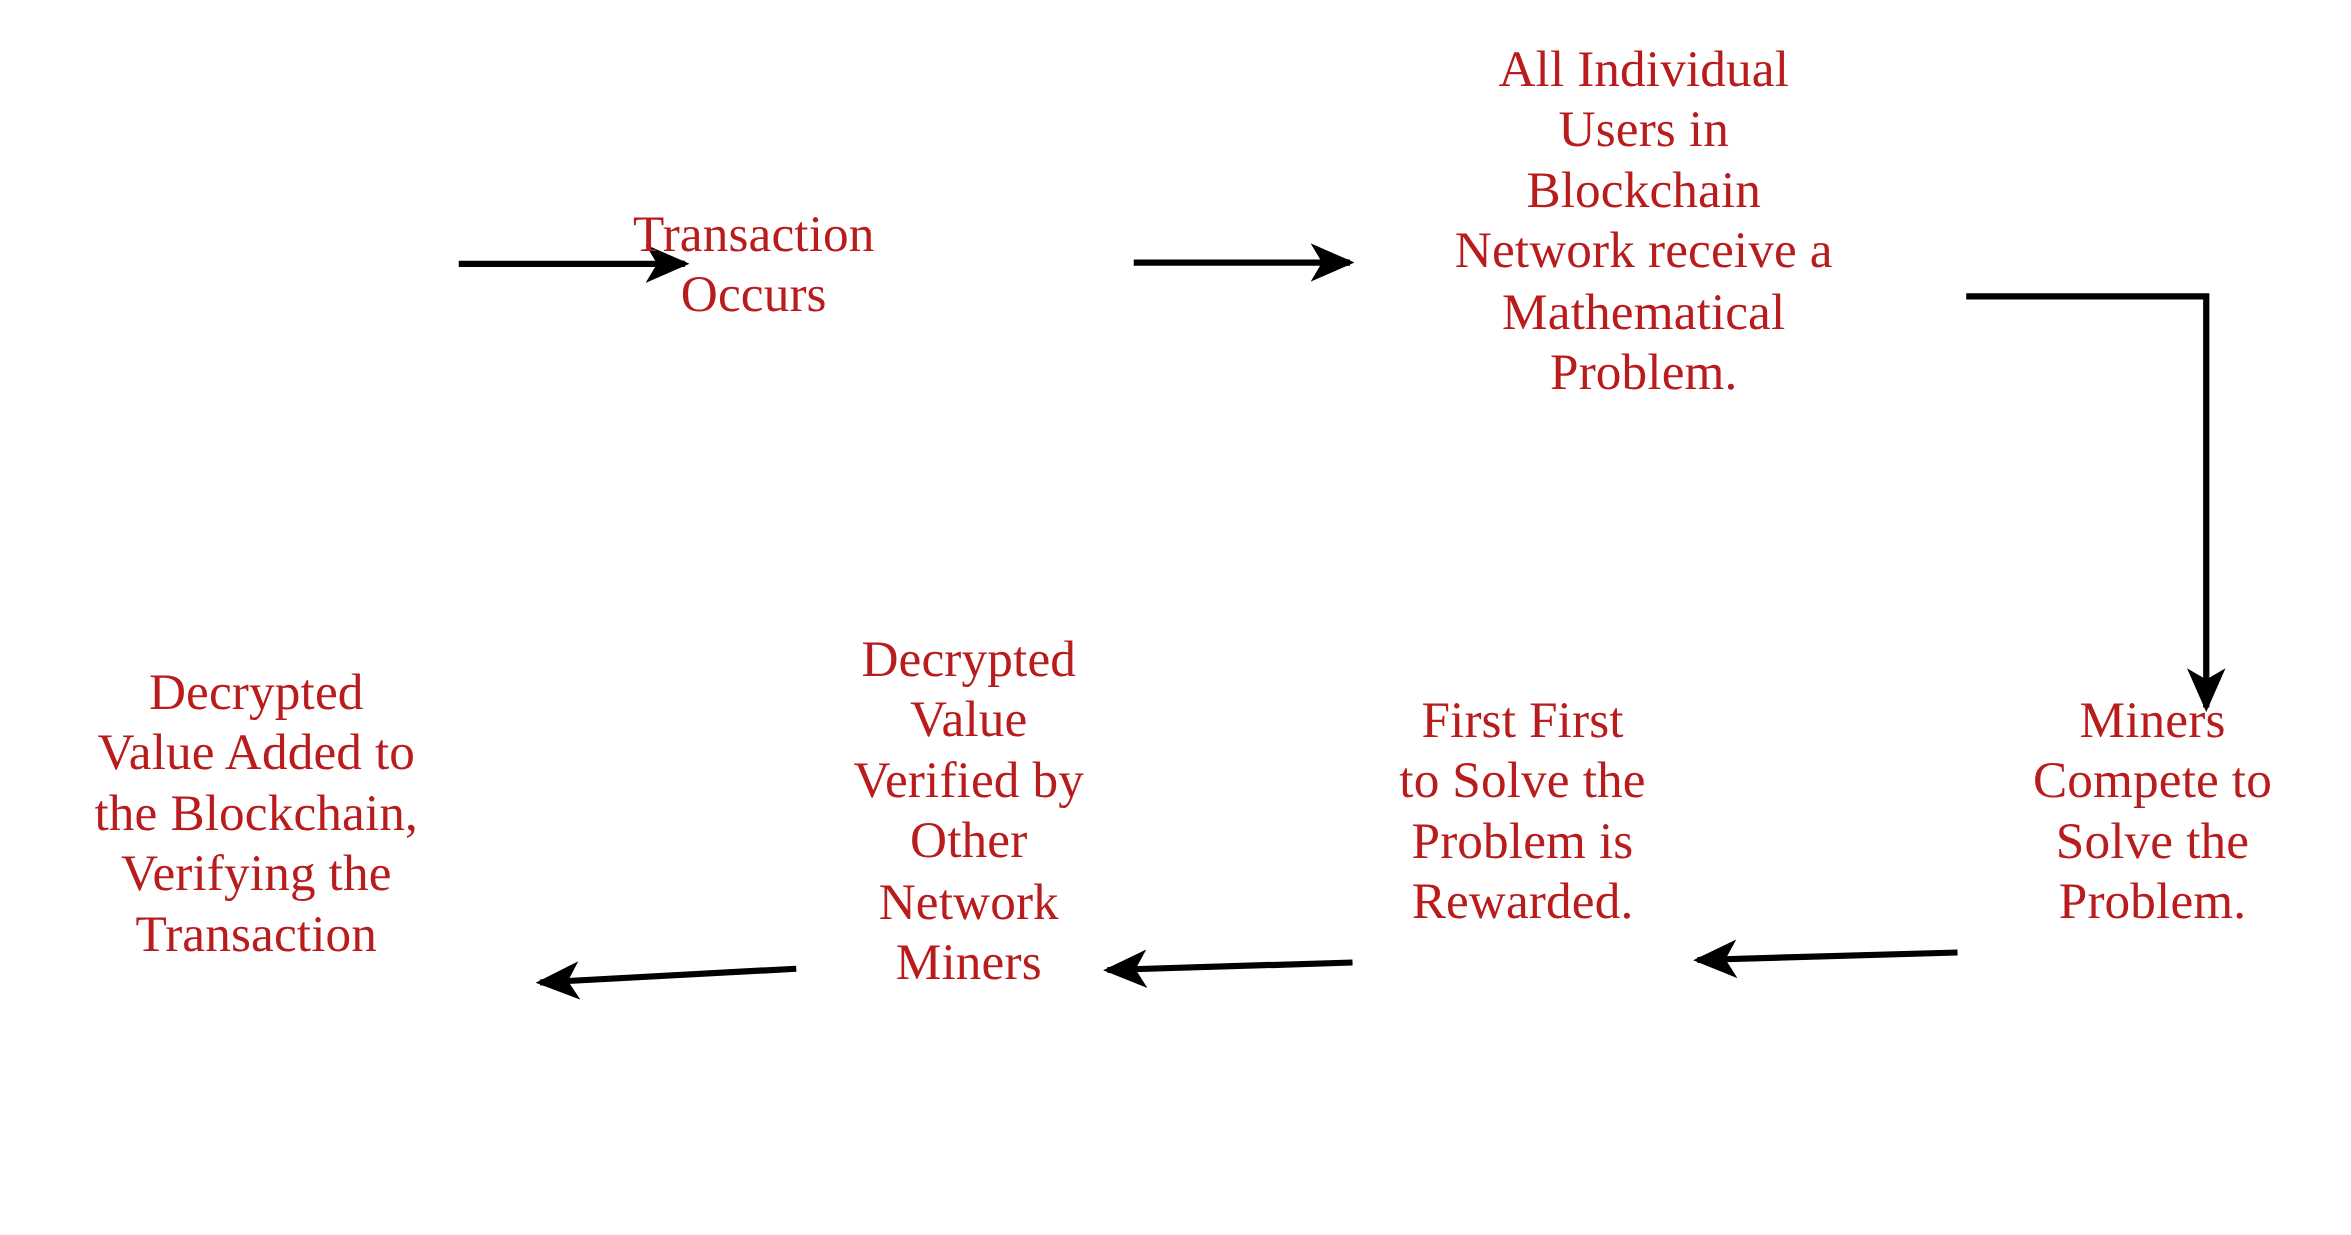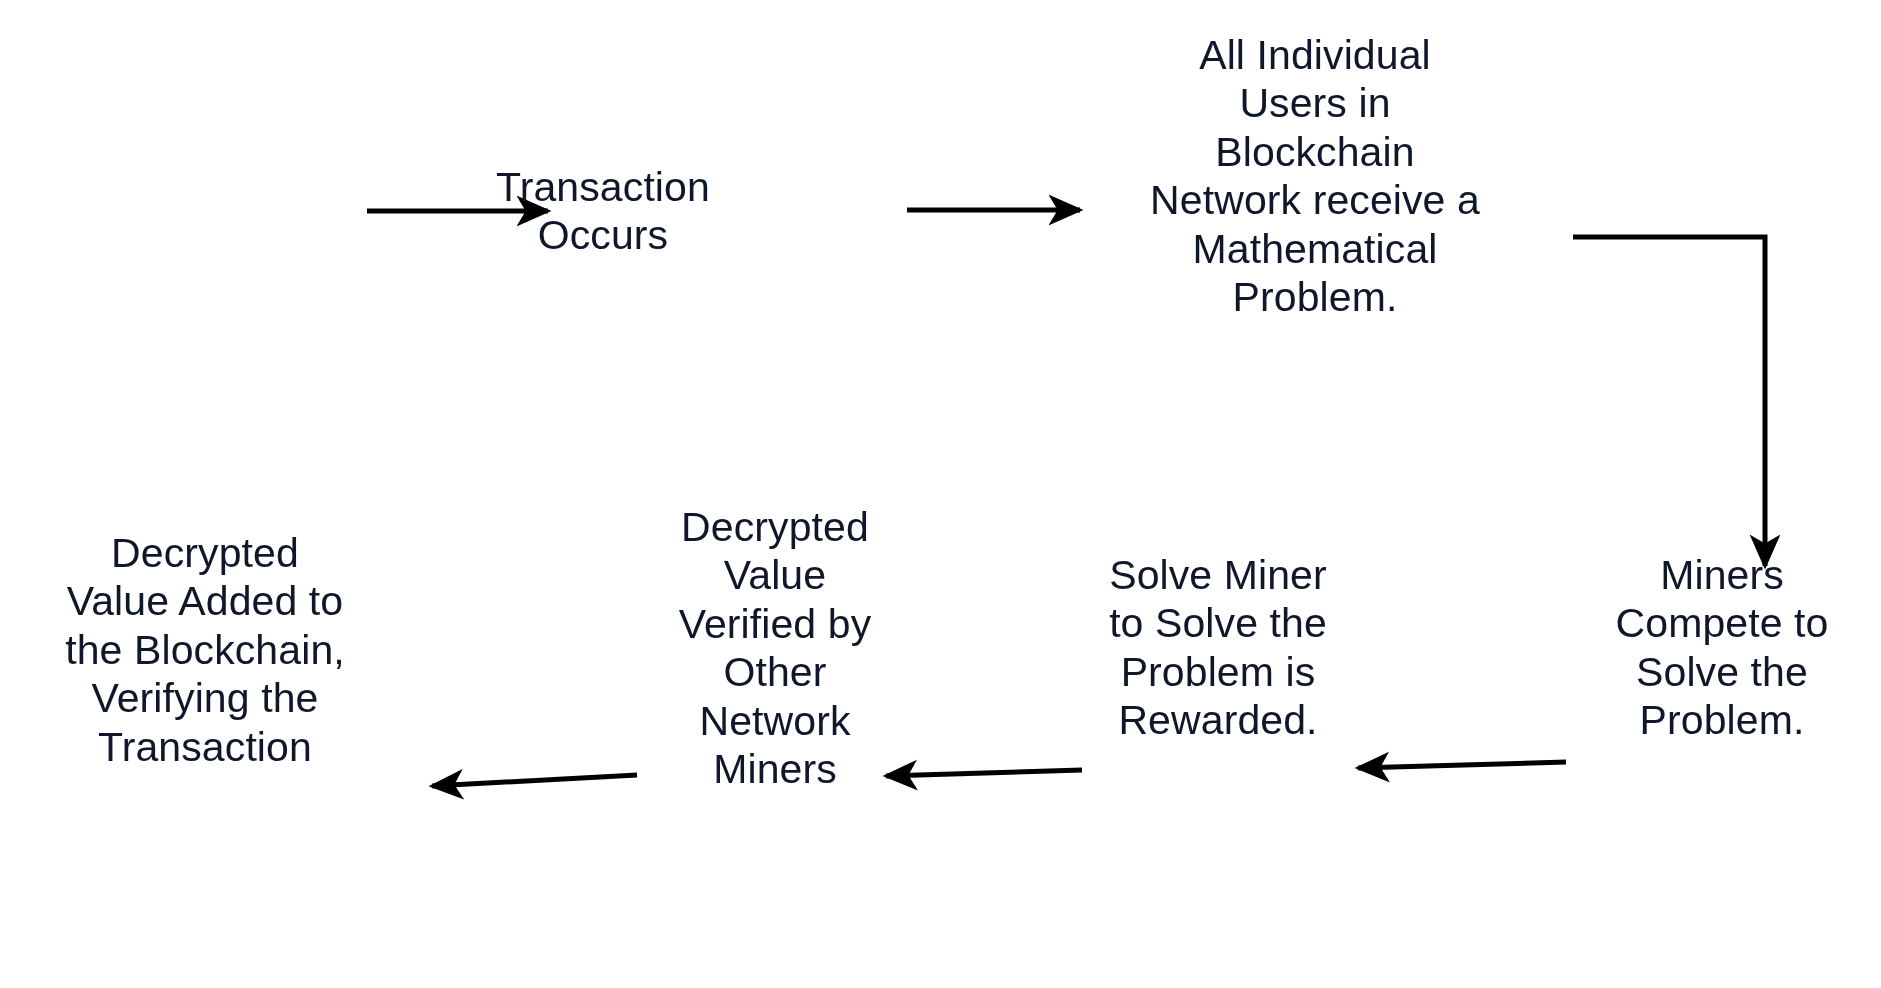--- a/index.html
+++ b/index.html
@@ -12,27 +12,27 @@
   }
   #canvas {
     position: relative;
     width: 1881px;
     height: 988px;
     background: #ffffff;
     overflow: hidden;
   }
   .node {
     position: absolute;
-    color: #0f172a;
+    color: #b91c1c;
     text-align: center;
     line-height: 1.18;
     font-weight: 400;
     letter-spacing: 0.1px;
     white-space: pre-line;
-    font-family: Liberation Sans, sans-serif;
+    font-family: Liberation Serif, serif;
   }
   
   .n-user-registration {
     left: 190px; top: 211px;
     width: 330px;
     font-size: 41px;
     transform: translate(-50%, -50%);
   }
   .n-transaction-occurs {
     left: 603px; top: 211px;
@@ -129,21 +129,21 @@
 Blockchain
 Network receive a
 Mathematical
 Problem.</div>
 
   <div class="node n-miners-compete">Miners
 Compete to
 Solve the
 Problem.</div>
 
-  <div class="node n-first-miner">Solve Miner
+  <div class="node n-first-miner">First First
 to Solve the
 Problem is
 Rewarded.</div>
 
   <div class="node n-decrypted-verified">Decrypted
 Value
 Verified by
 Other
 Network
 Miners</div>

